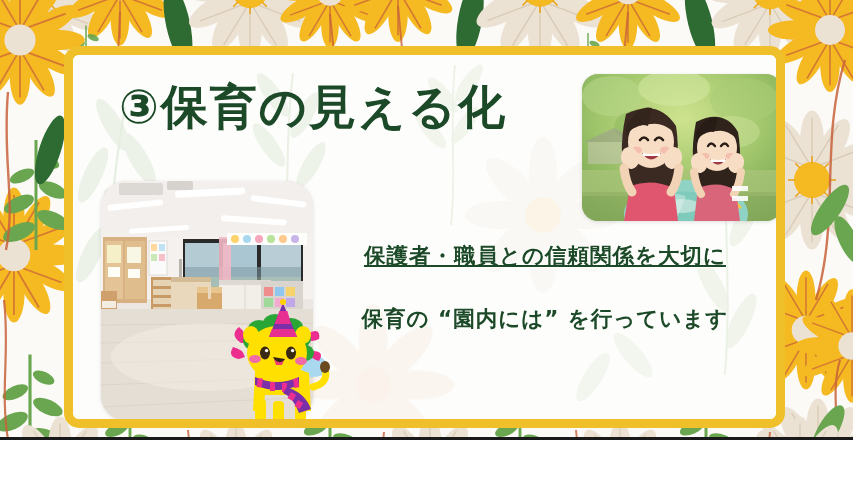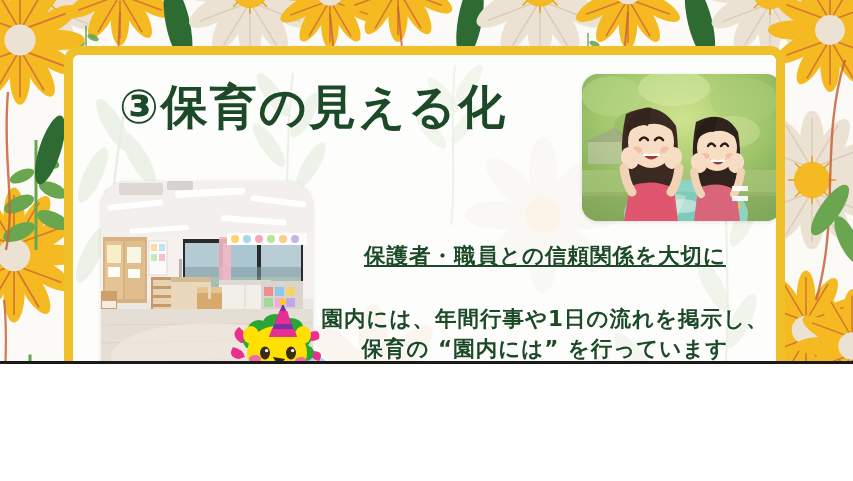--- a/index.html
+++ b/index.html
@@ -5,21 +5,21 @@
 <style>
   html,body{margin:0;padding:0;}
   body{
     width:853px;height:481px;
     background:#ffffff;
     font-family:"DejaVu Sans","Liberation Sans",sans-serif;
     overflow:hidden;
   }
   .slide{
     position:relative;
-    width:853px;height:364px;
+    width:853px;height:440px;
     overflow:hidden;
     background:#fbfaf6;
   }
 
   
   .floral-bg{position:absolute;inset:0;overflow:hidden;}
   .floral-bg svg{position:absolute;inset:0;width:853px;height:481px;display:block;}
 
   
   .panel{
@@ -596,21 +596,20 @@
         <g>
           <rect x="66" y="93" width="6" height="7" fill="#ec2f8e" transform="rotate(30 66 93)"></rect>
           <rect x="73" y="101" width="6" height="7" fill="#ec2f8e" transform="rotate(30 73 101)"></rect>
         </g>
       </svg>
     </div>
 
     <div class="body-text">
       <div class="line1">保護者・職員との信頼関係を大切に</div>
       <div class="block2">
-        <div class="line2">園内には、年間行事や1日の流れを掲示し、</div>
         <div class="line3">保育の “園内には” を行っています</div>
       </div>
     </div>
 
   </div>
 
   <div class="bottom-rule"></div>
 </div>
 
 </body></html>

